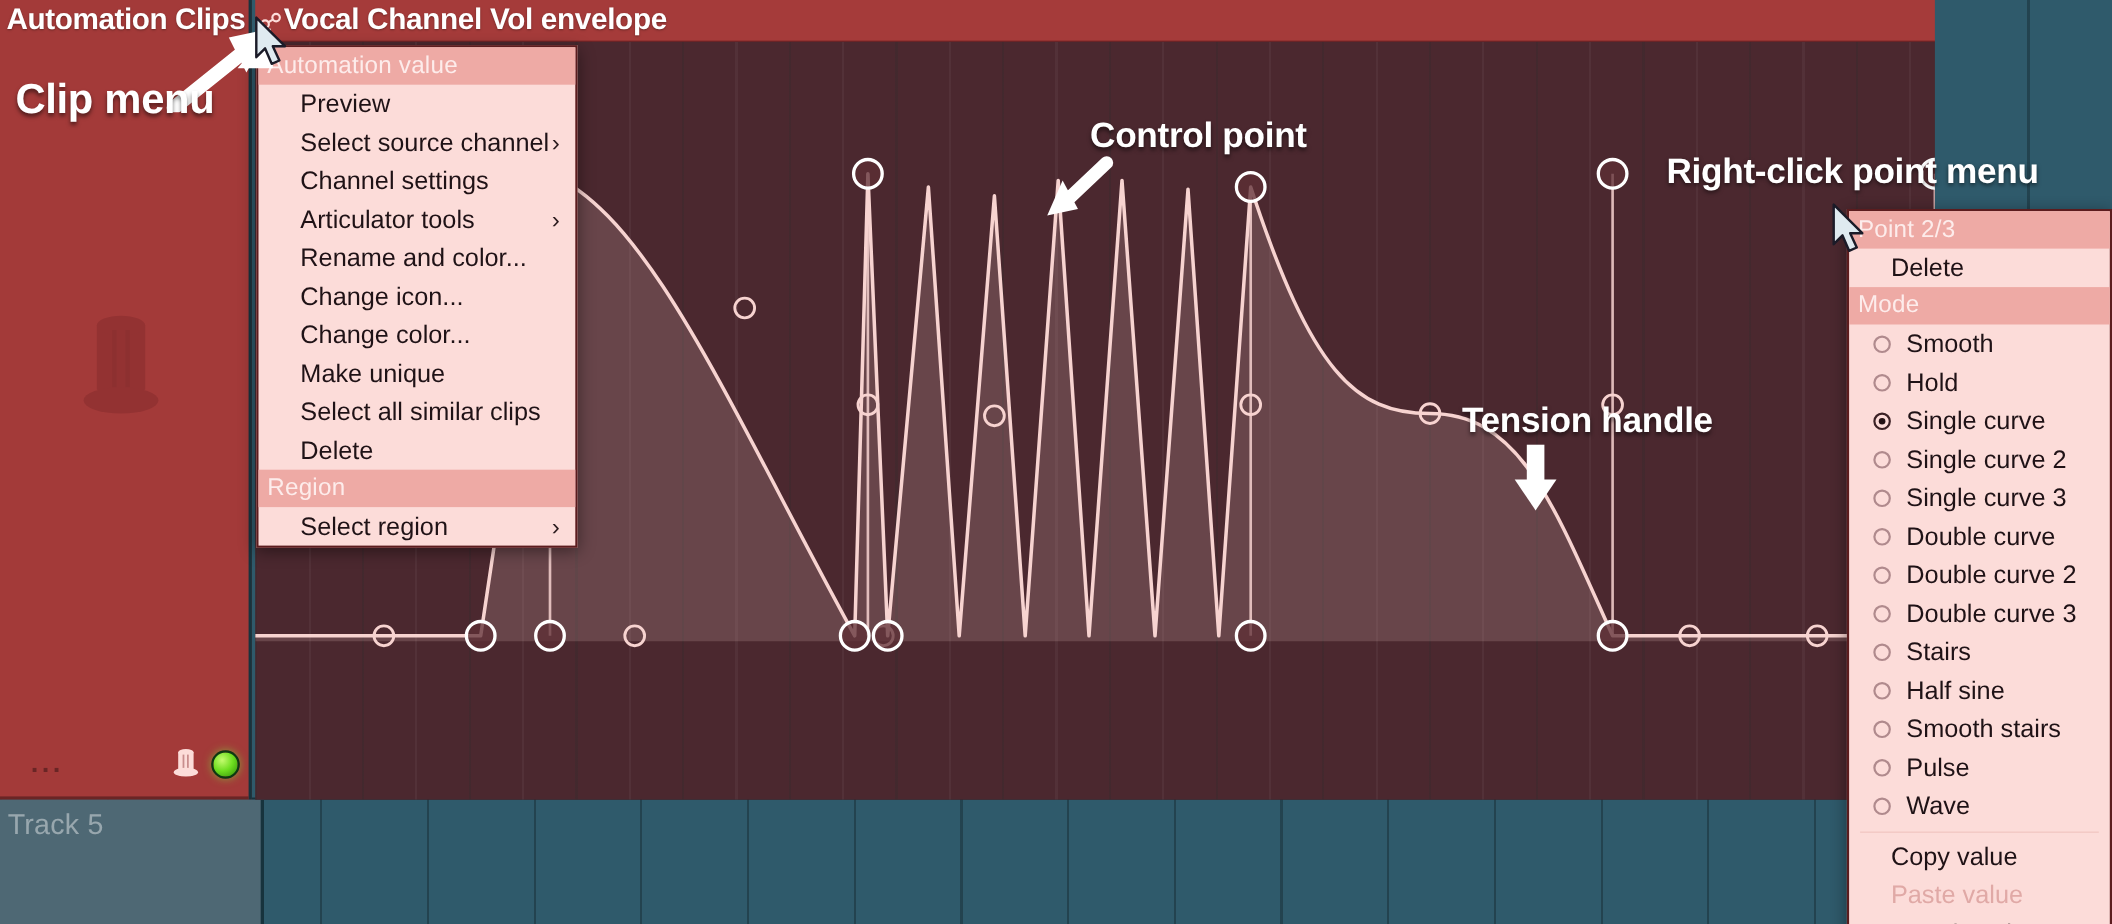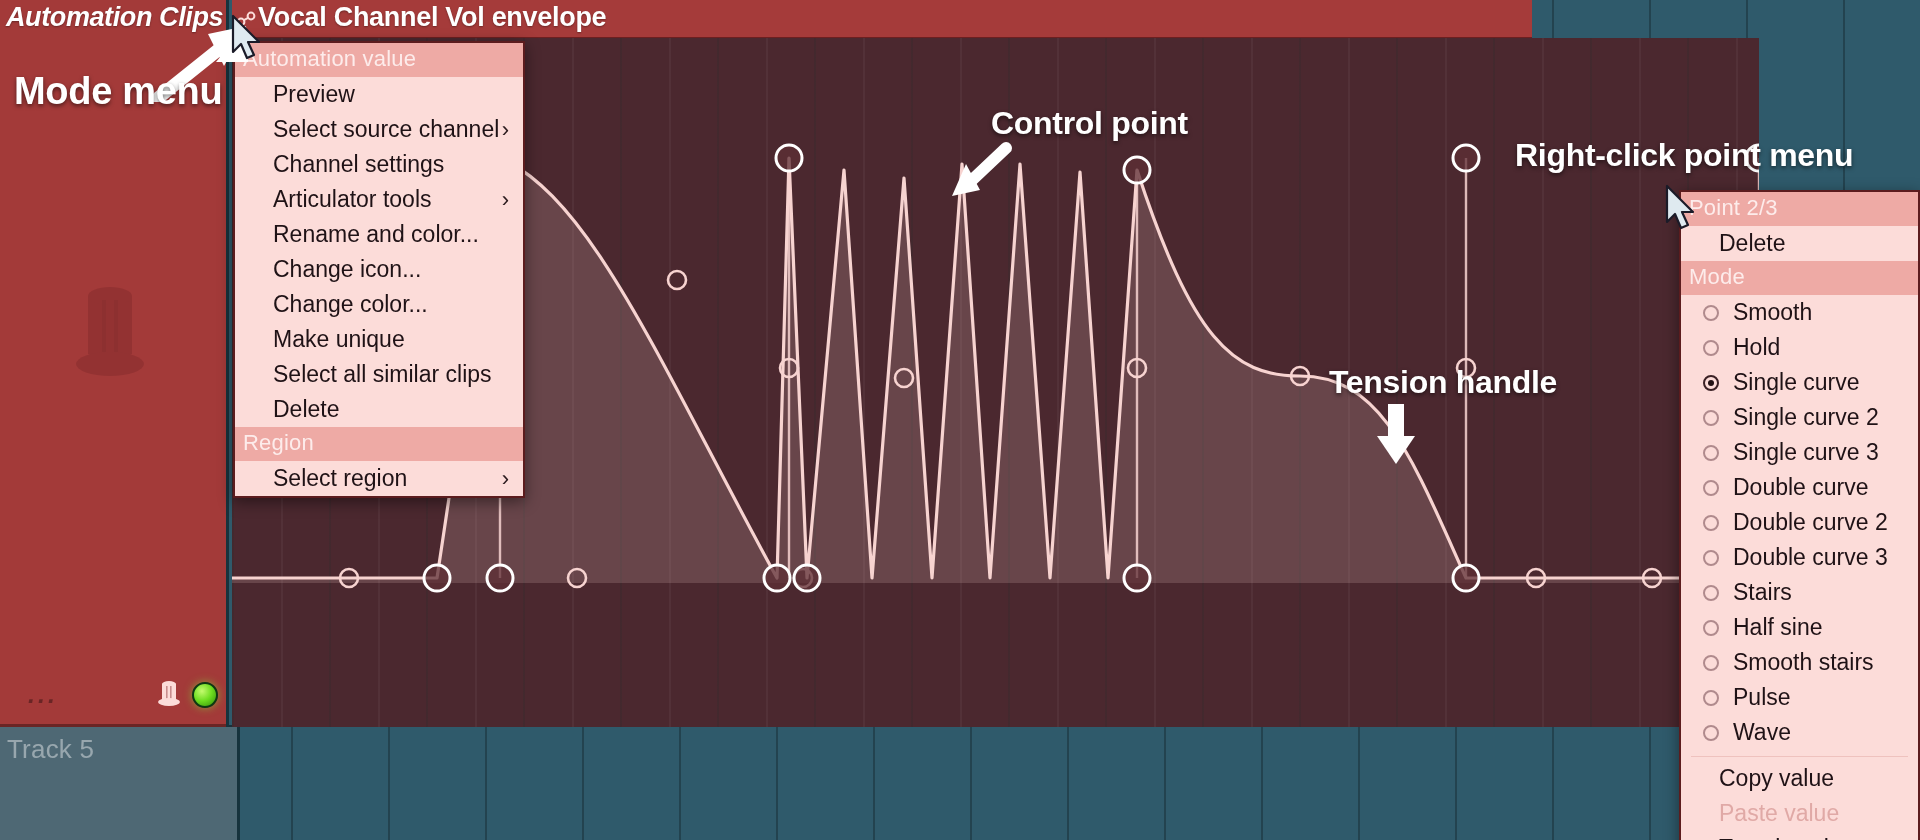--- a/index.html
+++ b/index.html
@@ -27,21 +27,20 @@
     position: absolute; left: 0; right: 0; height: 2px;
     background: rgba(0,0,0,0.45);
   }
 
   
   .track-header {
     position: absolute; left: 0; top: 0; width: 229px; height: 727px;
     background: #a33a39;
     border-right: 3px solid #17333d;
     overflow: hidden;
-    font-style: italic;
   }
   .track-header::after{
     content:""; position:absolute; left:0; right:0; bottom:0; height:3px;
     background: rgba(0,0,0,0.35);
   }
   .th-title {
     position: absolute; left: 6px; top: 2px;
     font-size: 27px; font-weight: bold; color: #ffffff;
     letter-spacing: -0.4px;
     white-space: nowrap;
@@ -74,21 +73,21 @@
     position: absolute; left: 7px; top: 7px;
     font-size: 26px; color: rgba(255,255,255,.42);
     letter-spacing: 0.2px;
   }
 
   
   .clip {
     position: absolute; left: 232px; top: 0; width: 1527px; height: 727px;
   }
   .clip-title-bar {
-    position: absolute; left: 0; top: 0; width: 1300px; height: 38px;
+    position: absolute; left: 0; top: 0; width: 1527px; height: 38px;
     background: #a53b3a;
     border-bottom: 1px solid #6d1f20;
   }
   .clip-title-text {
     position: absolute; left: 26px; top: 2px;
     font-size: 27px; font-weight: bold; color: #fff;
     letter-spacing: -0.3px; white-space: nowrap;
     text-shadow: 0 1px 2px rgba(0,0,0,.35);
   }
   .clip-title-icon { position: absolute; left: 4px; top: 10px; width: 22px; height: 18px; }
@@ -285,21 +284,21 @@
           <circle cx="545" cy="540" r="13"></circle>
           <circle cx="575" cy="540" r="13"></circle>
           <circle cx="905" cy="540" r="13"></circle>
           <circle cx="1234" cy="540" r="13"></circle>
           <circle cx="1527" cy="540" r="13"></circle>
         </g>
       </svg>
     </div>
   </div>
 
-  <div class="anno" id="anno-clip-menu">Mode menu</div>
+  <div class="anno" id="anno-clip-menu">Clip menu</div>
   <svg class="anno-arrow" style="left:150px; top:22px; width:110px; height:80px;" viewBox="0 0 110 80">
     <path d="M8,76 L78,20" stroke="#fff" stroke-width="13" stroke-linecap="round"></path>
     <path d="M96,4 L66,40 L98,40 Z" fill="#fff"></path>
     <path d="M96,4 L58,12 L74,44 Z" fill="#fff"></path>
   </svg>
 
   <div class="anno" id="anno-control-pt">Control point</div>
   <svg class="anno-arrow" style="left:946px; top:140px; width:70px; height:62px;" viewBox="0 0 70 62">
     <path d="M60,8 L24,42" stroke="#fff" stroke-width="12" stroke-linecap="round"></path>
     <path d="M6,56 L34,50 L20,24 Z" fill="#fff"></path>

